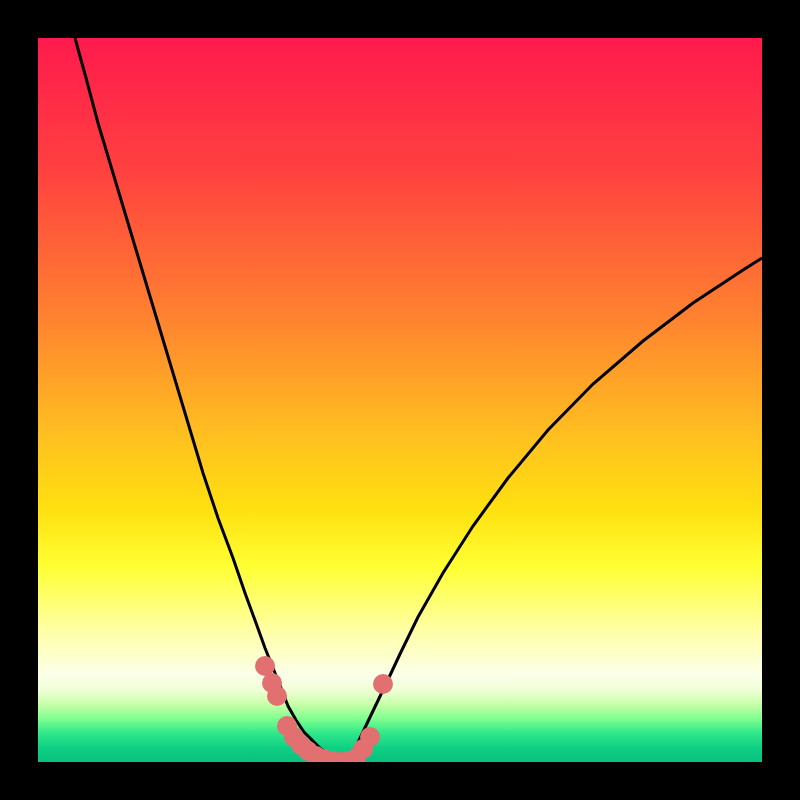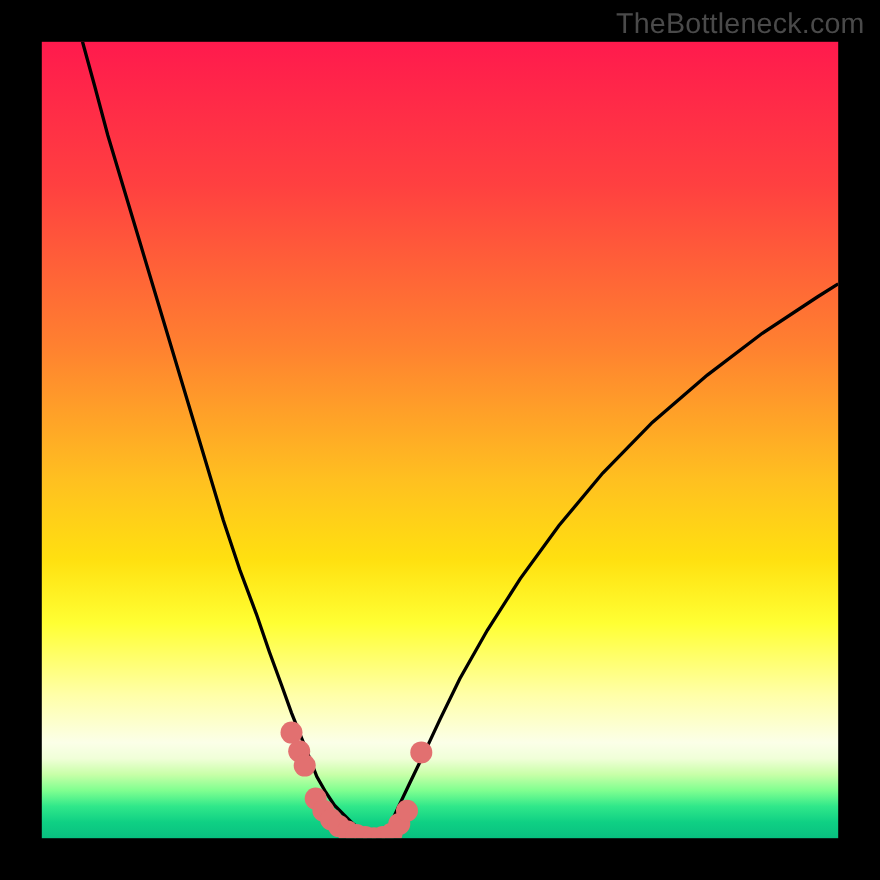--- a/index.html
+++ b/index.html
@@ -58,21 +58,20 @@
     left: 0;
     top: 0;
     width: 724px;
     height: 724px;
   }
 </style>
 </head>
 <body>
 
 <div class="frame">
-  <div class="watermark">TheBottleneck.com</div>
   <div class="plot-area">
     <svg class="curves" viewBox="0 0 724 724" preserveAspectRatio="none">
       <path id="left-curve-path" fill="none" stroke="#000000" stroke-width="3" d="M 37 0 L 48 40 L 60 85 L 75 135 L 90 185 L 105 235 L 120 285 L 135 335 L 150 385 L 165 435 L 180 480 L 195 520 L 207 555 L 218 585 L 227 610 L 235 630 L 243 650 L 250 668 L 258 682 L 266 694 L 275 703 L 283 711 L 292 717 L 300 722 L 309 724"></path>
       <path id="right-curve-path" fill="none" stroke="#000000" stroke-width="3" d="M 309 724 L 312 720 L 317 711 L 324 696 L 334 675 L 347 648 L 362 616 L 380 579 L 405 535 L 435 488 L 470 440 L 510 392 L 555 346 L 605 303 L 655 265 L 705 232 L 724 220"></path>
       <g id="marker-group">
           <circle cx="227" cy="628" r="10" fill="#e27070"></circle>
           <circle cx="234" cy="645" r="10" fill="#e27070"></circle>
           <circle cx="239" cy="658" r="10" fill="#e27070"></circle>
           <circle cx="249" cy="688" r="10" fill="#e27070"></circle>
           <circle cx="256" cy="699" r="10" fill="#e27070"></circle>

